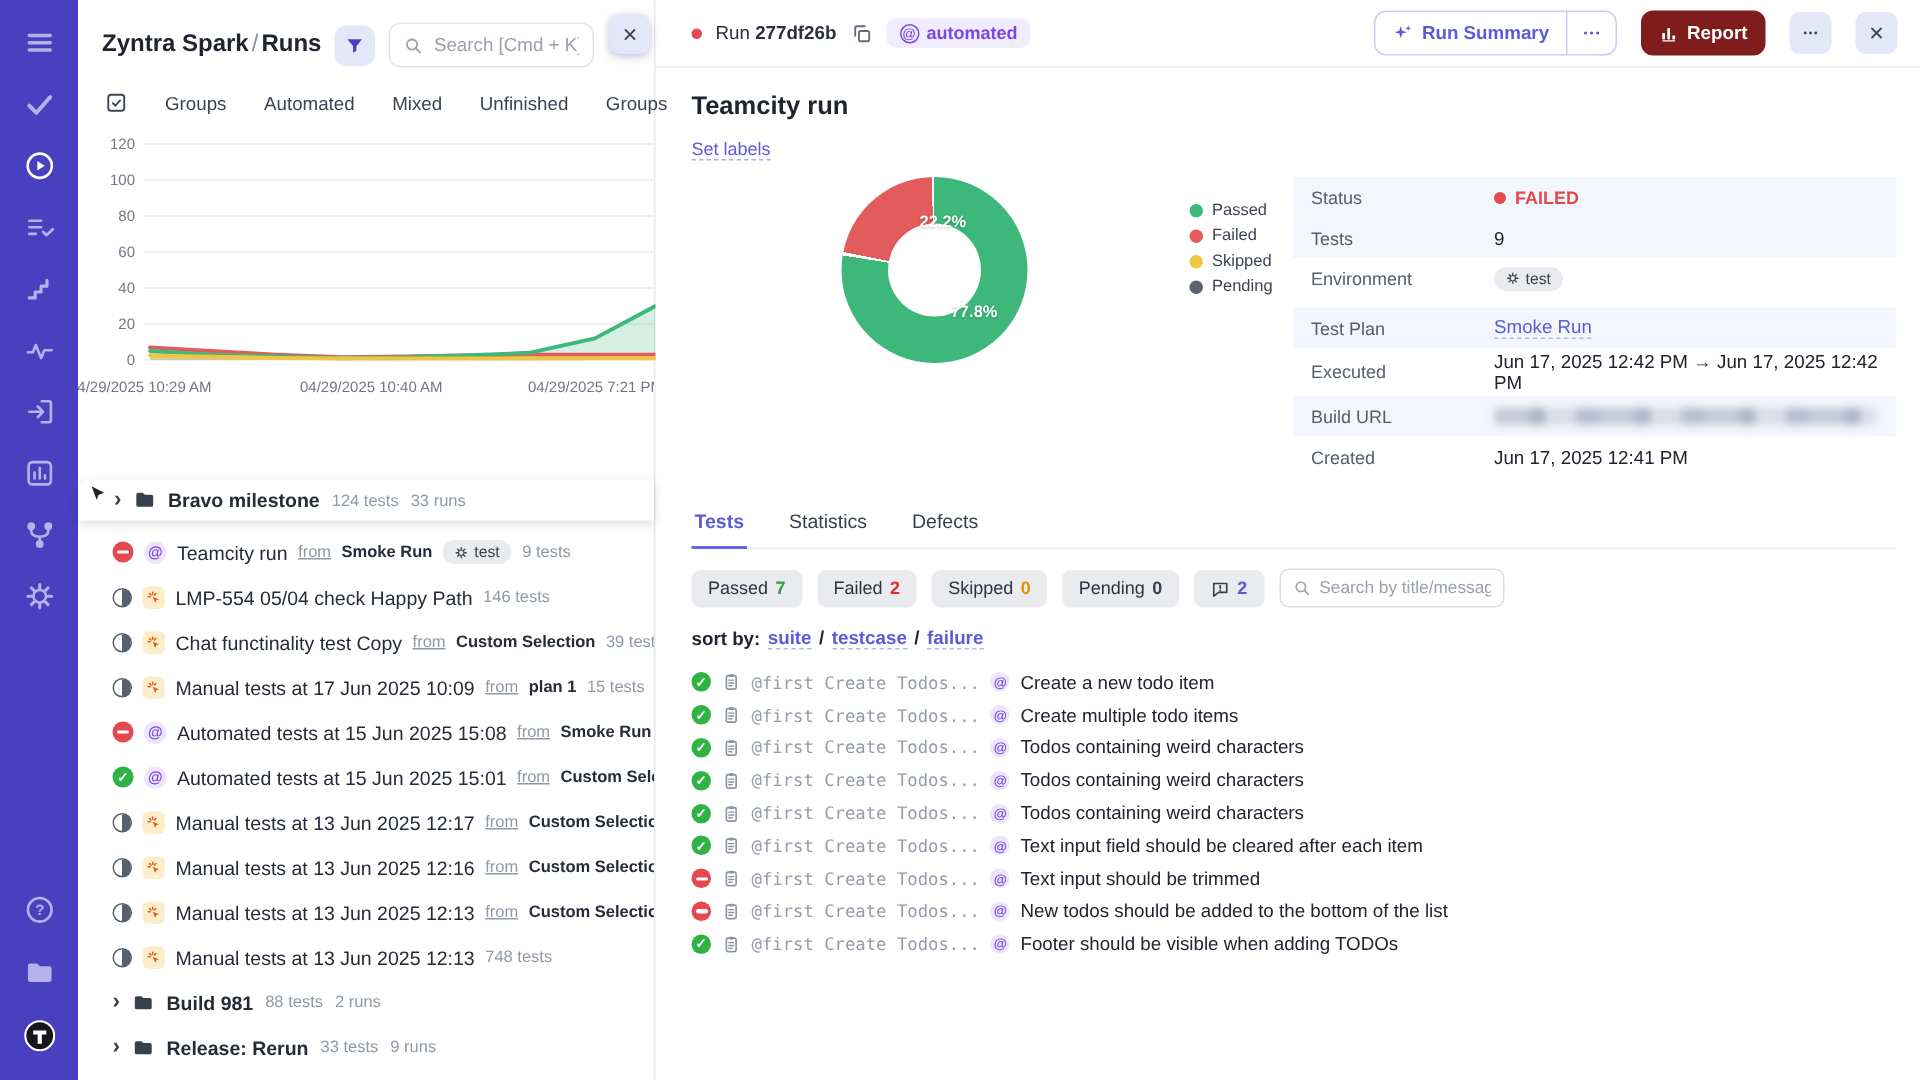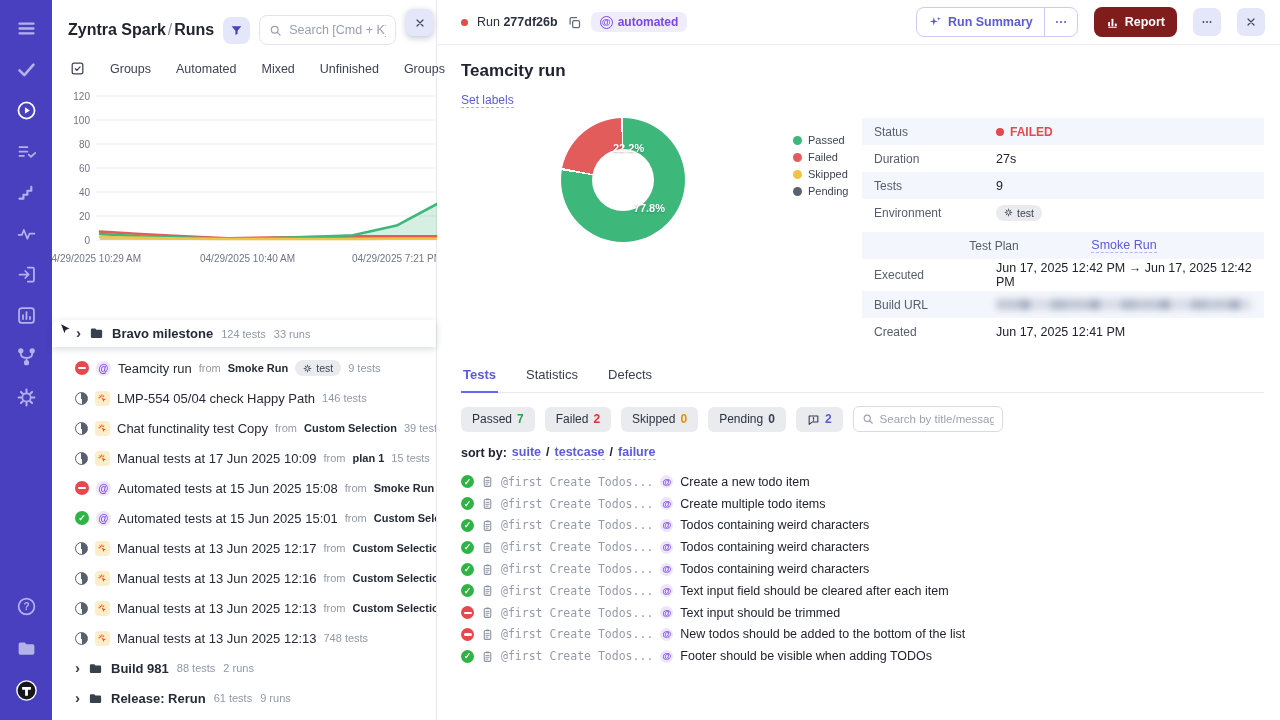--- a/index.html
+++ b/index.html
@@ -48,21 +48,21 @@
   .run-row { display:flex; align-items:center; gap:7px; height:30px; padding-left:23px; white-space:nowrap; overflow:hidden; cursor:pointer; }
   .st { width:14px; height:14px; border-radius:50%; flex:none; display:flex; align-items:center; justify-content:center; color:#fff; }
   .st.failed { background:#e5484d; } .st.failed::before { content:""; width:8px; height:2.2px; background:#fff; border-radius:2px; }
   .st.passed { background:#2fb344; font-size:9px; font-weight:700; }
   .st.pending { width:13px; height:13px; border:1.6px solid #586070; background:conic-gradient(#586070 0 50%, #fff 0); }
   .type-icon { flex:none; display:flex; align-items:center; justify-content:center; }
   .type-icon.automated { width:15px; height:15px; border-radius:50%; background:#ece5fc; color:#7b46e3; font-weight:700; font-size:10px; }
   .type-icon.manual { width:15px; height:15px; border-radius:4px; background:#fcedcb; color:#e8590c; }
   .type-icon.manual svg { width:11px; height:11px; }
   .run-title { color:#252b37; font-size:13px; }
-  .from-lbl { color:#9099a6; font-size:11px; } .from-val { color:#252b37; font-size:11px; font-weight:700; }
+  .from-lbl { color:#9099a6; font-size:11px;text-decoration:underline; } .from-val { color:#252b37; font-size:11px; font-weight:700; }
   .env-badge { display:inline-flex; align-items:center; gap:4px; background:#e9ebef; border-radius:10px; padding:2px 8px; font-size:10.5px; color:#3c4352; flex:none; }
   .env-badge svg { width:9px; height:9px; }
   .folder-row { display:flex; align-items:center; gap:8px; height:30px; padding-left:23px; font-weight:700; color:#252b37; cursor:pointer; }
 
   
   .right-panel { flex:1; min-width:0; display:flex; flex-direction:column; background:#fff; }
   .rp-header { height:45px; flex:none; display:flex; align-items:center; gap:9px; padding:0 15px 0 24px; border-bottom:1px solid #ebedf2; }
   .run-dot { width:7px; height:7px; border-radius:50%; background:#e5484d; flex:none; }
   .run-id-lbl { font-size:12.5px; color:#2a3040; } .run-id-lbl b { font-weight:700; }
   .copy-btn { display:flex; color:#646b78; cursor:pointer; } .copy-btn svg { width:15px; height:15px; }
@@ -89,21 +89,21 @@
   .donut-lab { position:absolute; color:#fff; font-size:11px; font-weight:700; text-shadow:0 1px 2px rgba(0,0,0,.25); z-index:2; }
   .donut-lab.failed { left:16px; top:24px;margin-left:36px; }
   .donut-lab.passed { right:20px; bottom:28px; }
   .legend { margin-left:108px; padding-top:16px; display:flex; flex-direction:column; gap:5px; font-size:11px; color:#3c4352; flex:none; }
   .legend-item { display:flex; align-items:center; gap:6px; }
   .legend-dot { width:9px; height:9px; border-radius:50%; flex:none; }
 
   .details { margin-left:auto; width:402px; font-size:12.5px; flex:none; }
   .detail-row { display:flex; align-items:center; min-height:27px; padding:2px 12px; }
   .detail-row.alt { background:#f3f6fc; }
-  .detail-row.gap { margin-top:6px;justify-content:center; }
+  .detail-row.gap { margin-top:6px; }
   .d-label { width:122px; flex:none; color:#565d6b; font-size:12px; }
   .d-value { color:#20242f; display:flex; align-items:center; gap:6px; }
   .d-value.status { color:#e5484d; font-weight:700; font-size:12px; }
   .d-value.status .dot { width:8px; height:8px; border-radius:50%; background:#e5484d; }
   .d-link { color:#5b5bd6; border-bottom:1px dashed #b3b7f0; cursor:pointer; }
   .blur-bar { width:255px; height:11px; border-radius:3px; filter:blur(3px); background:repeating-linear-gradient(90deg,#c3c9d6 0 24px,#a9b1c4 24px 34px,#d8dce6 34px 55px,#b4bccd 55px 70px); }
 
   .tests-tabs { display:flex; gap:26px; margin-top:18px; border-bottom:1px solid #e7e9ef; font-size:13px; color:#39404d; }
   .t-tab { padding:4px 2px 9px; cursor:pointer; }
   .t-tab.active { color:#5b5bd6; font-weight:700; border-bottom:2px solid #6467f2; margin-bottom:-1px; }
@@ -424,21 +424,21 @@
             <span class="count-muted">2 runs</span>
           </div>
           <div class="folder-row">
             <span class="chev">›</span>
             <span class="folder-icon-s">
               <svg viewBox="0 0 24 24" fill="none" stroke="currentColor" stroke-width="2" stroke-linecap="round" stroke-linejoin="round">
                 <path d="M3 7a2 2 0 0 1 2-2h5l2 2h7a2 2 0 0 1 2 2v8a2 2 0 0 1-2 2H5a2 2 0 0 1-2-2V7z" fill="currentColor" stroke="none"></path>
               </svg>
             </span>
             <span>Release: Rerun</span>
-            <span class="count-muted">61 tests</span>
+            <span class="count-muted">33 tests</span>
             <span class="count-muted">9 runs</span>
           </div>
         </div>
     </div>
   </section>
 
   <section class="right-panel">
     <header class="rp-header">
       <span class="run-dot"></span>
       <span class="run-id-lbl"><span>Run</span> <b>277df26b</b></span>
@@ -523,24 +523,20 @@
             </div>
           </div>
         <div class="details">
             <div class="detail-row alt">
               <span class="d-label">Status</span>
               <span class="d-value status">
                 <span class="dot"></span>
                 <span>FAILED</span>
               </span>
             </div>
-            <div class="detail-row">
-              <span class="d-label">Duration</span>
-              <span class="d-value">27s</span>
-            </div>
             <div class="detail-row alt">
               <span class="d-label">Tests</span>
               <span class="d-value">9</span>
             </div>
             <div class="detail-row">
               <span class="d-label">Environment</span>
               <span class="d-value">
                 <span class="env-badge">
                   <svg viewBox="0 0 24 24" fill="none" stroke="currentColor" stroke-width="2" stroke-linecap="round" stroke-linejoin="round">
                     <circle cx="12" cy="12" r="4.8"></circle>

